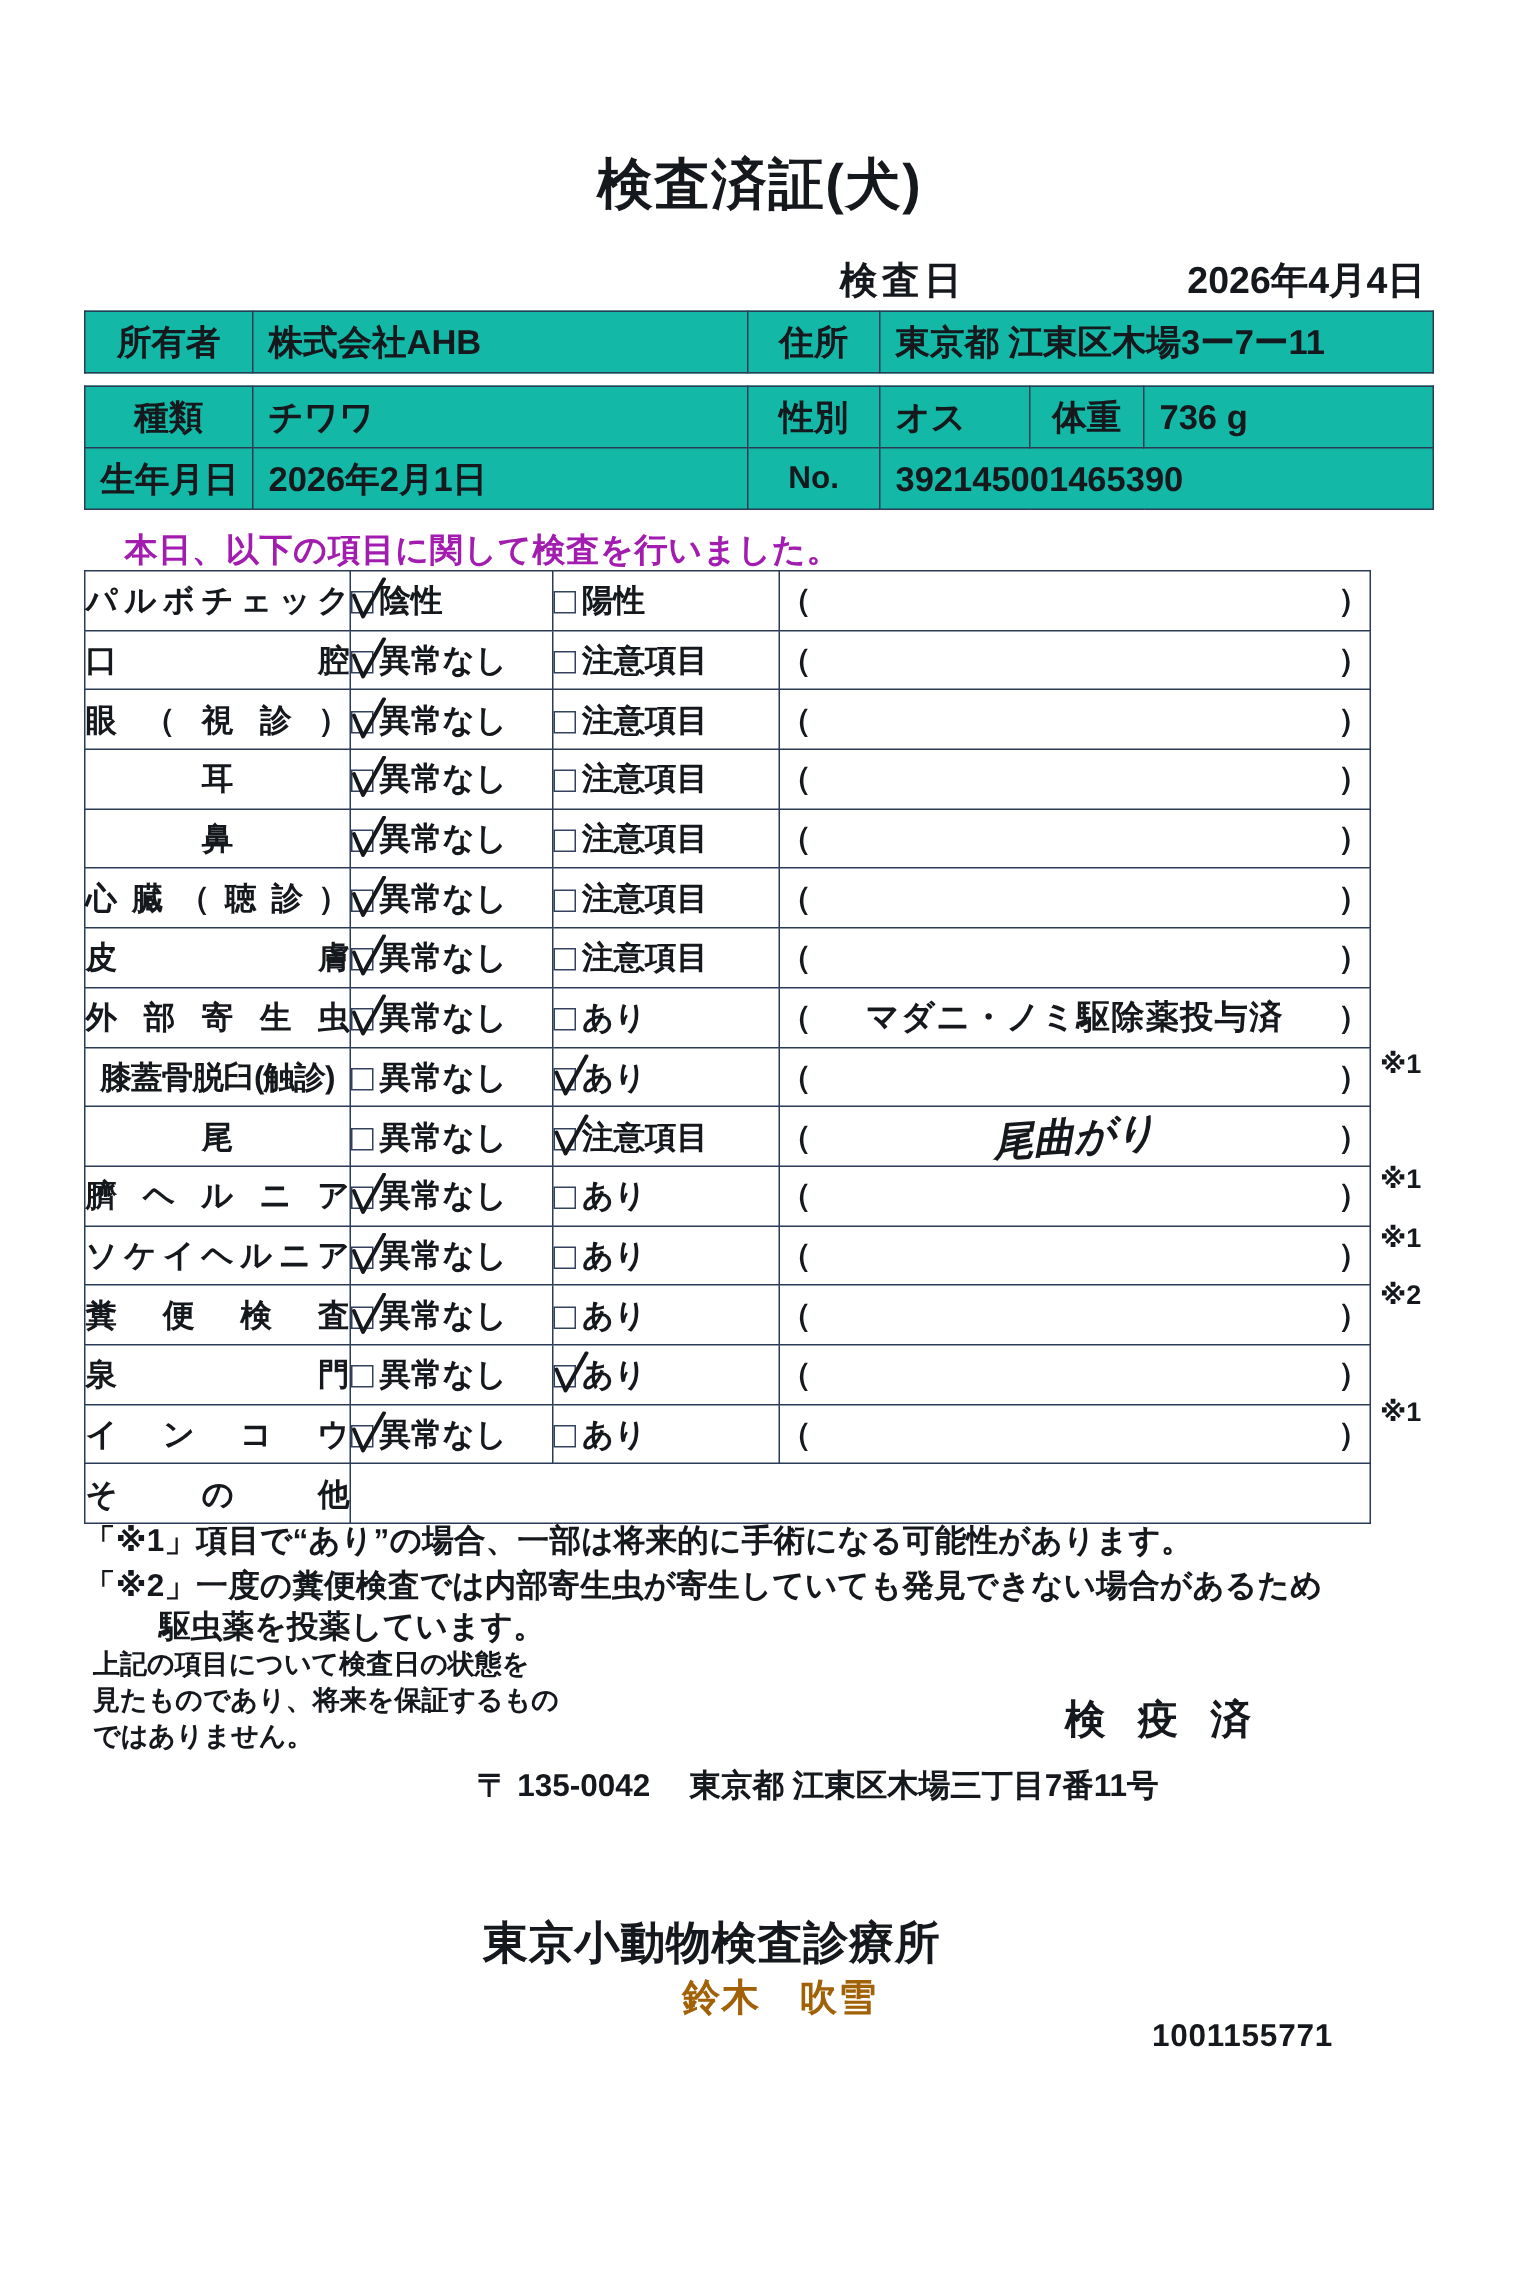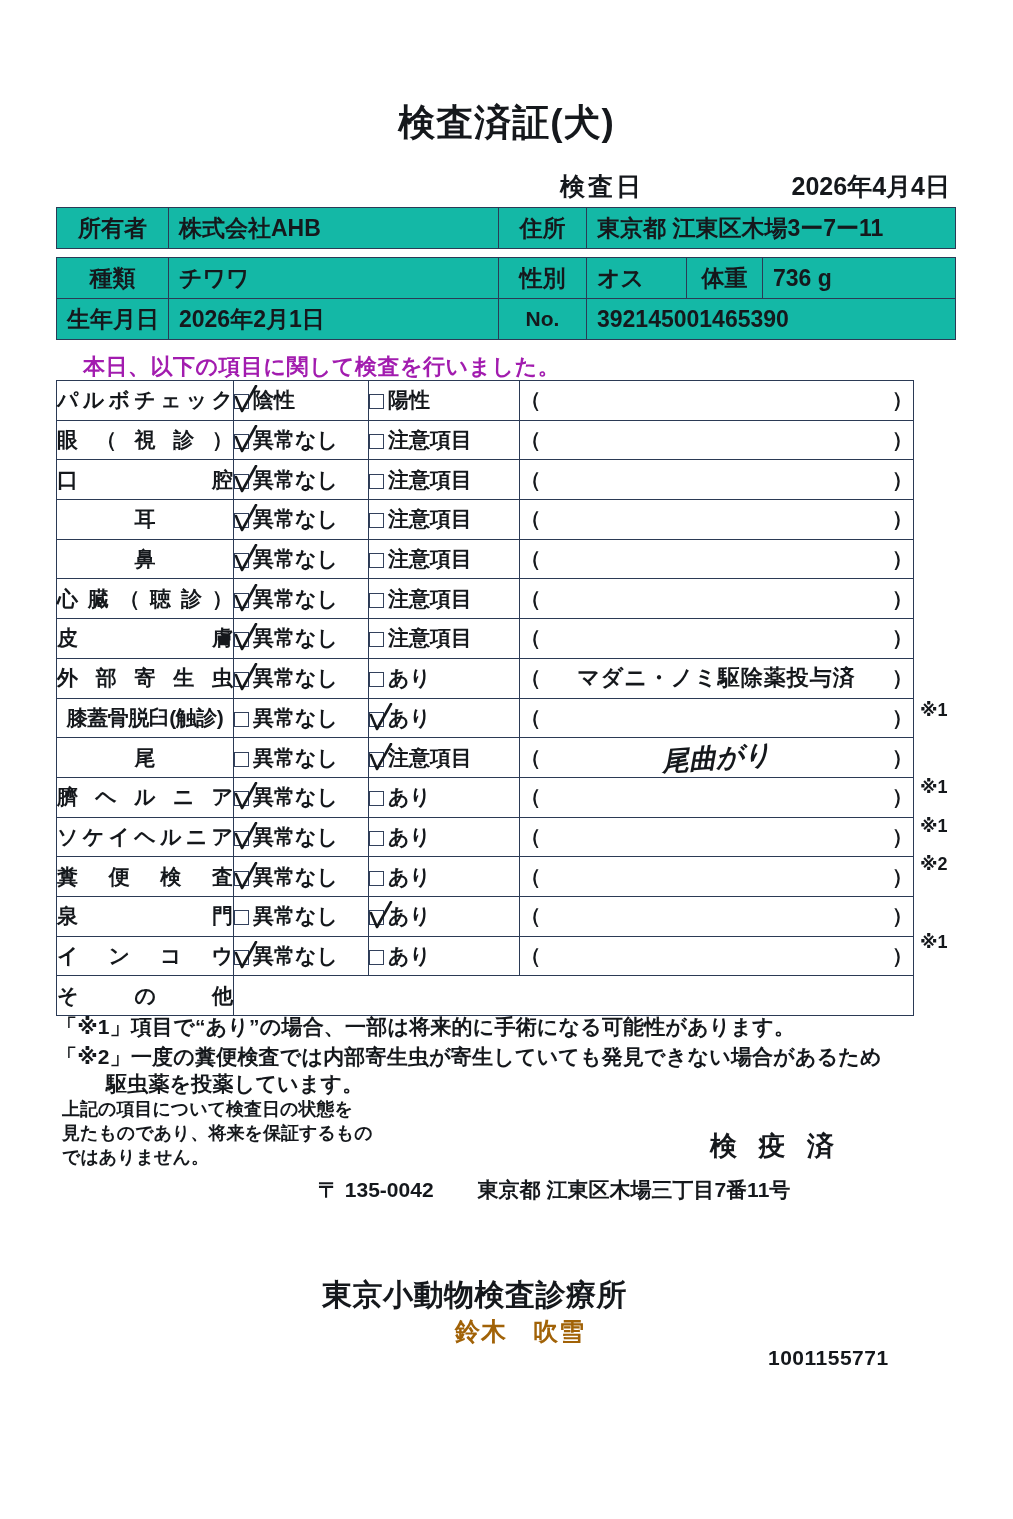--- a/index.html
+++ b/index.html
@@ -188,21 +188,21 @@
 
   .quarantine{
     position:absolute;left:710px;top:1128px;
     font-size:27px;font-weight:700;letter-spacing:7px;color:#15181c;text-align:right;
   }
 
   .addr-line{
     position:absolute;left:318px;top:1176px;
     font-size:21px;font-weight:700;color:#15181c;
   }
-  .addr-line .zip{margin-right:44px;}
+  .addr-line .zip{margin-right:26px;}
 
   .tel-line{
     position:absolute;left:330px;top:1222px;
     font-size:21px;font-weight:700;color:#15181c;letter-spacing:0.4px;
   }
   .tel-line .fax{margin-left:18px;}
 
   .clinic{
     position:absolute;left:322px;top:1275px;
     font-size:30px;font-weight:700;color:#15181c;letter-spacing:0.5px;
@@ -286,37 +286,37 @@
           <td class="opt2"><span class="box"></span><span>陽性</span></td>
           <td class="paren">
             <div class="paren-inner">
               <span>（</span>
               <span class="paren-text"></span>
               <span>）</span>
             </div>
           </td>
         </tr>
         <tr>
+          <td class="item-name">口　　　　腔</td>
+          <td class="opt"><span class="box"><span class="tick">
+                <svg width="26" height="30" viewBox="0 0 26 30">
+                  <path d="M3 12 L9 26 L23 1" fill="none" stroke="#15181c" stroke-width="2.6" stroke-linecap="round" stroke-linejoin="round"></path>
+                </svg>
+              </span></span><span>異常なし</span></td>
+          <td class="opt2"><span class="box"></span><span>注意項目</span></td>
+          <td class="paren">
+            <div class="paren-inner">
+              <span>（</span>
+              <span class="paren-text"></span>
+              <span>）</span>
+            </div>
+          </td>
+        </tr>
+        <tr>
           <td class="item-name">眼（視診）</td>
-          <td class="opt"><span class="box"><span class="tick">
-                <svg width="26" height="30" viewBox="0 0 26 30">
-                  <path d="M3 12 L9 26 L23 1" fill="none" stroke="#15181c" stroke-width="2.6" stroke-linecap="round" stroke-linejoin="round"></path>
-                </svg>
-              </span></span><span>異常なし</span></td>
-          <td class="opt2"><span class="box"></span><span>注意項目</span></td>
-          <td class="paren">
-            <div class="paren-inner">
-              <span>（</span>
-              <span class="paren-text"></span>
-              <span>）</span>
-            </div>
-          </td>
-        </tr>
-        <tr>
-          <td class="item-name">口　　　　腔</td>
           <td class="opt"><span class="box"><span class="tick">
                 <svg width="26" height="30" viewBox="0 0 26 30">
                   <path d="M3 12 L9 26 L23 1" fill="none" stroke="#15181c" stroke-width="2.6" stroke-linecap="round" stroke-linejoin="round"></path>
                 </svg>
               </span></span><span>異常なし</span></td>
           <td class="opt2"><span class="box"></span><span>注意項目</span></td>
           <td class="paren">
             <div class="paren-inner">
               <span>（</span>
               <span class="paren-text"></span>

